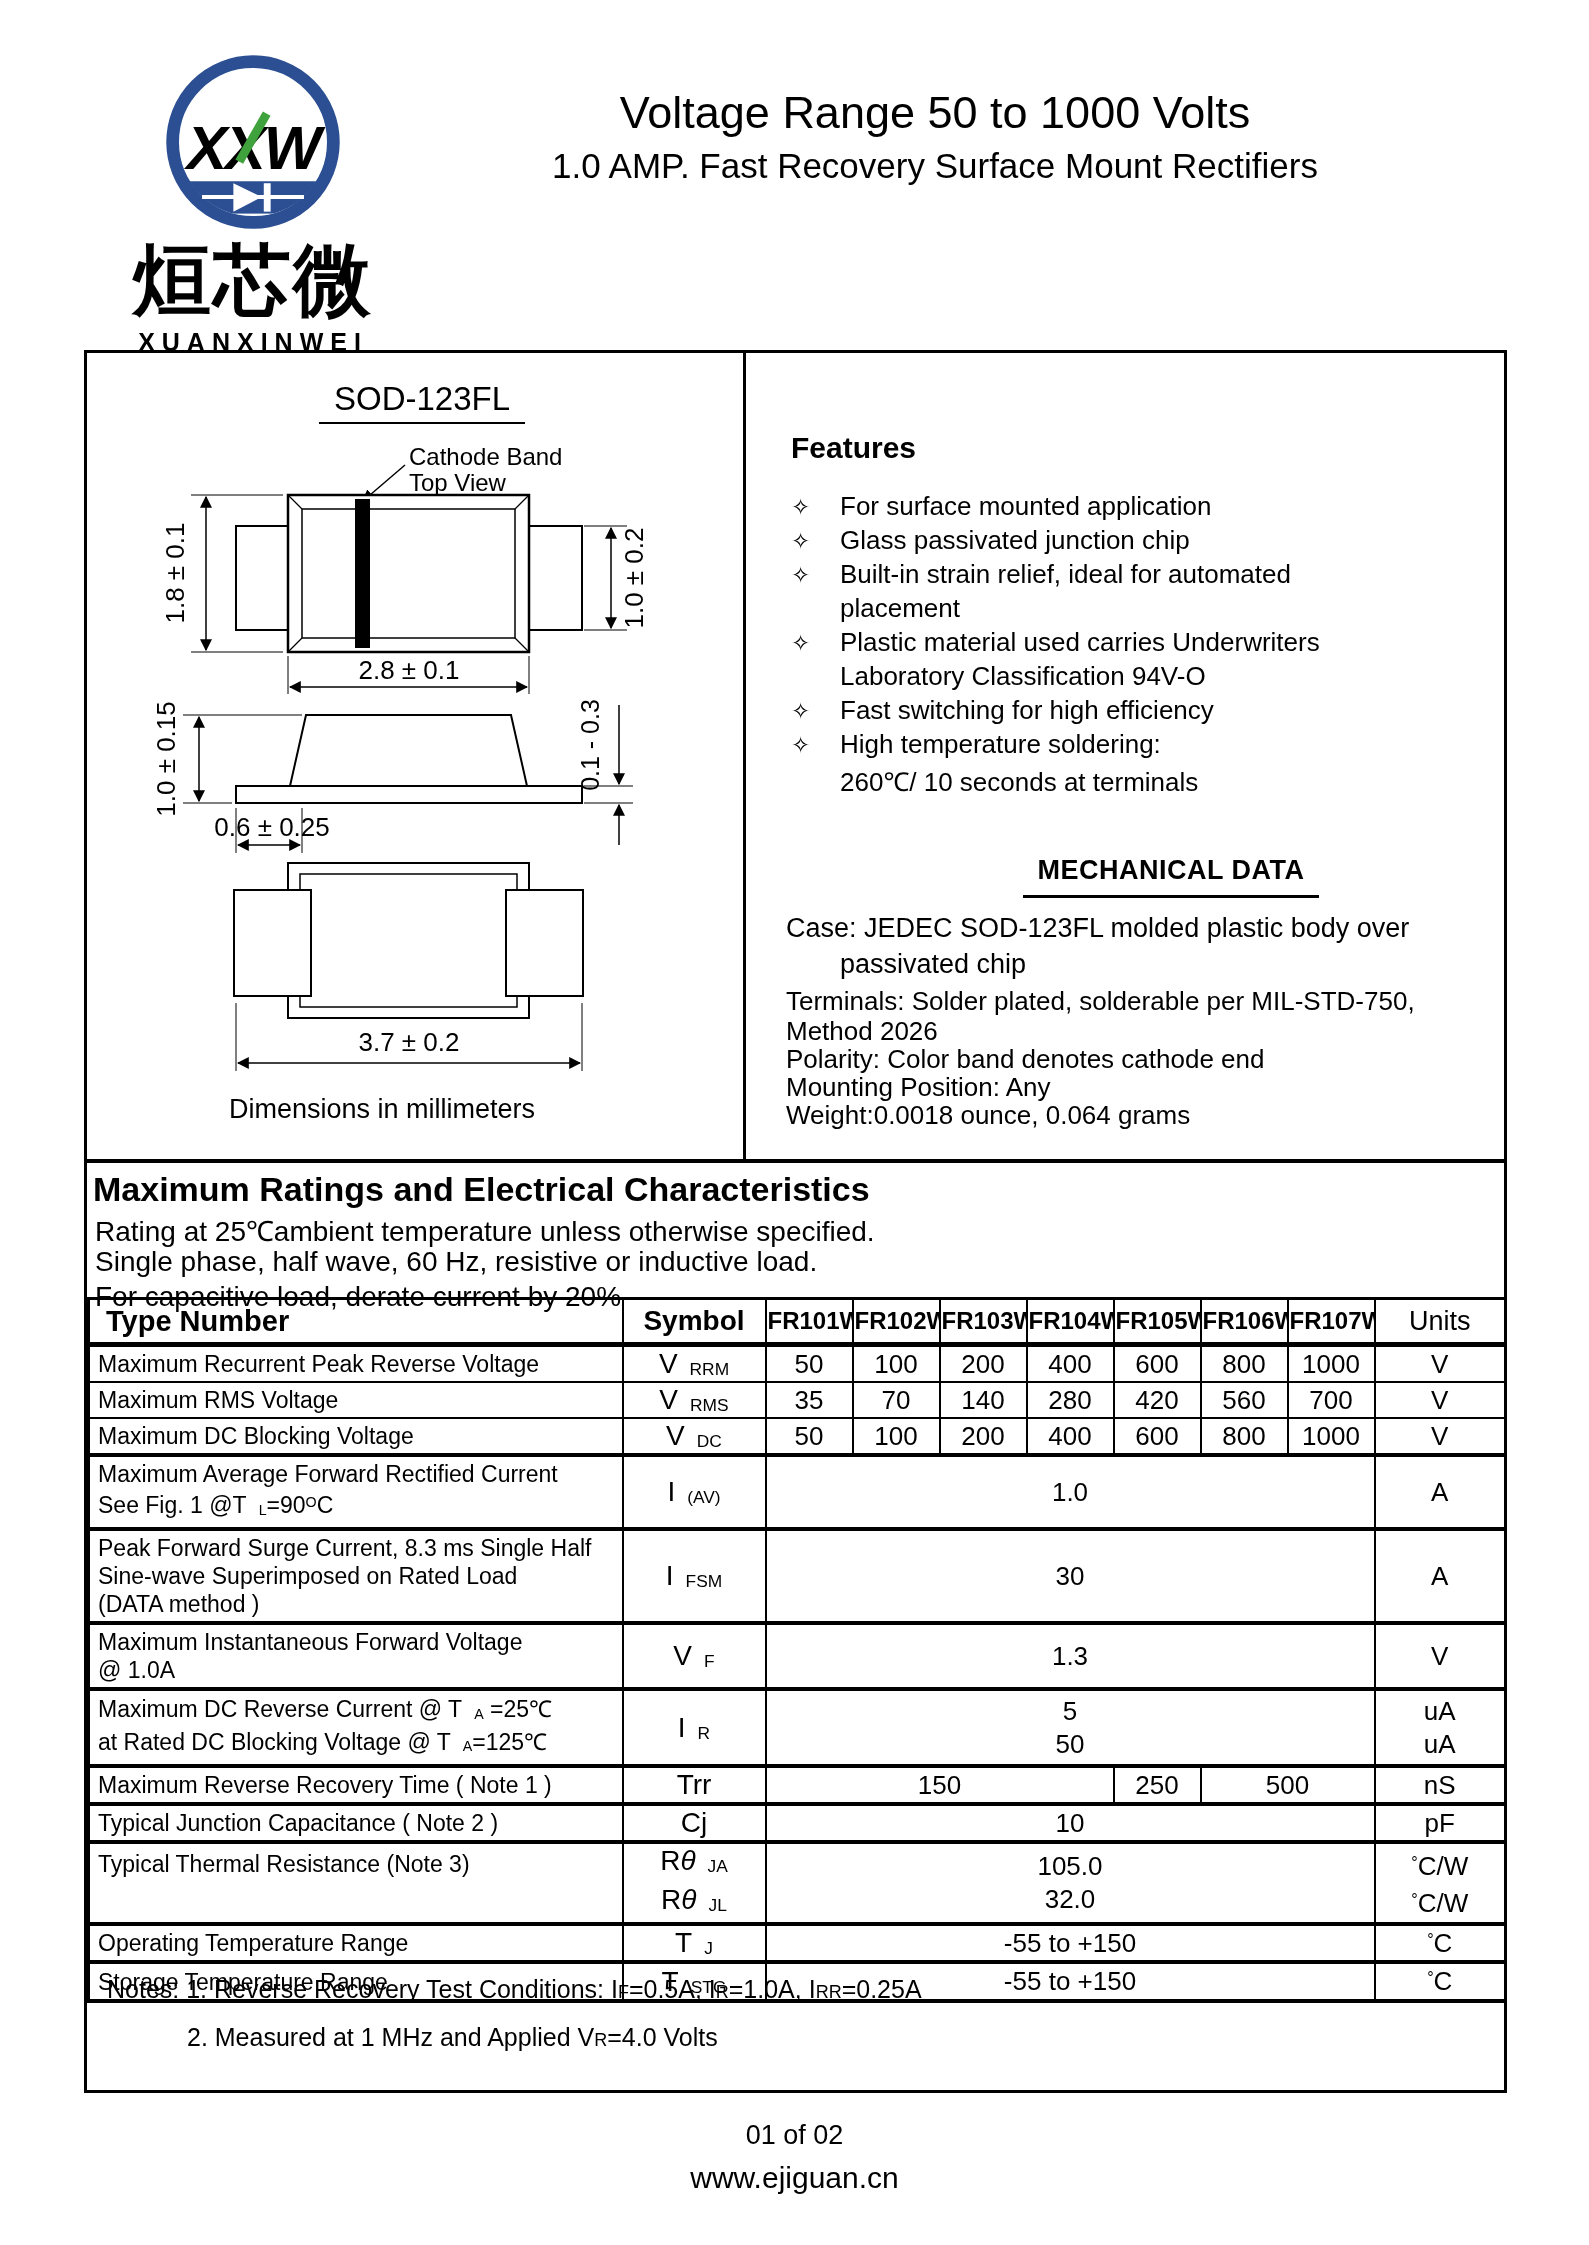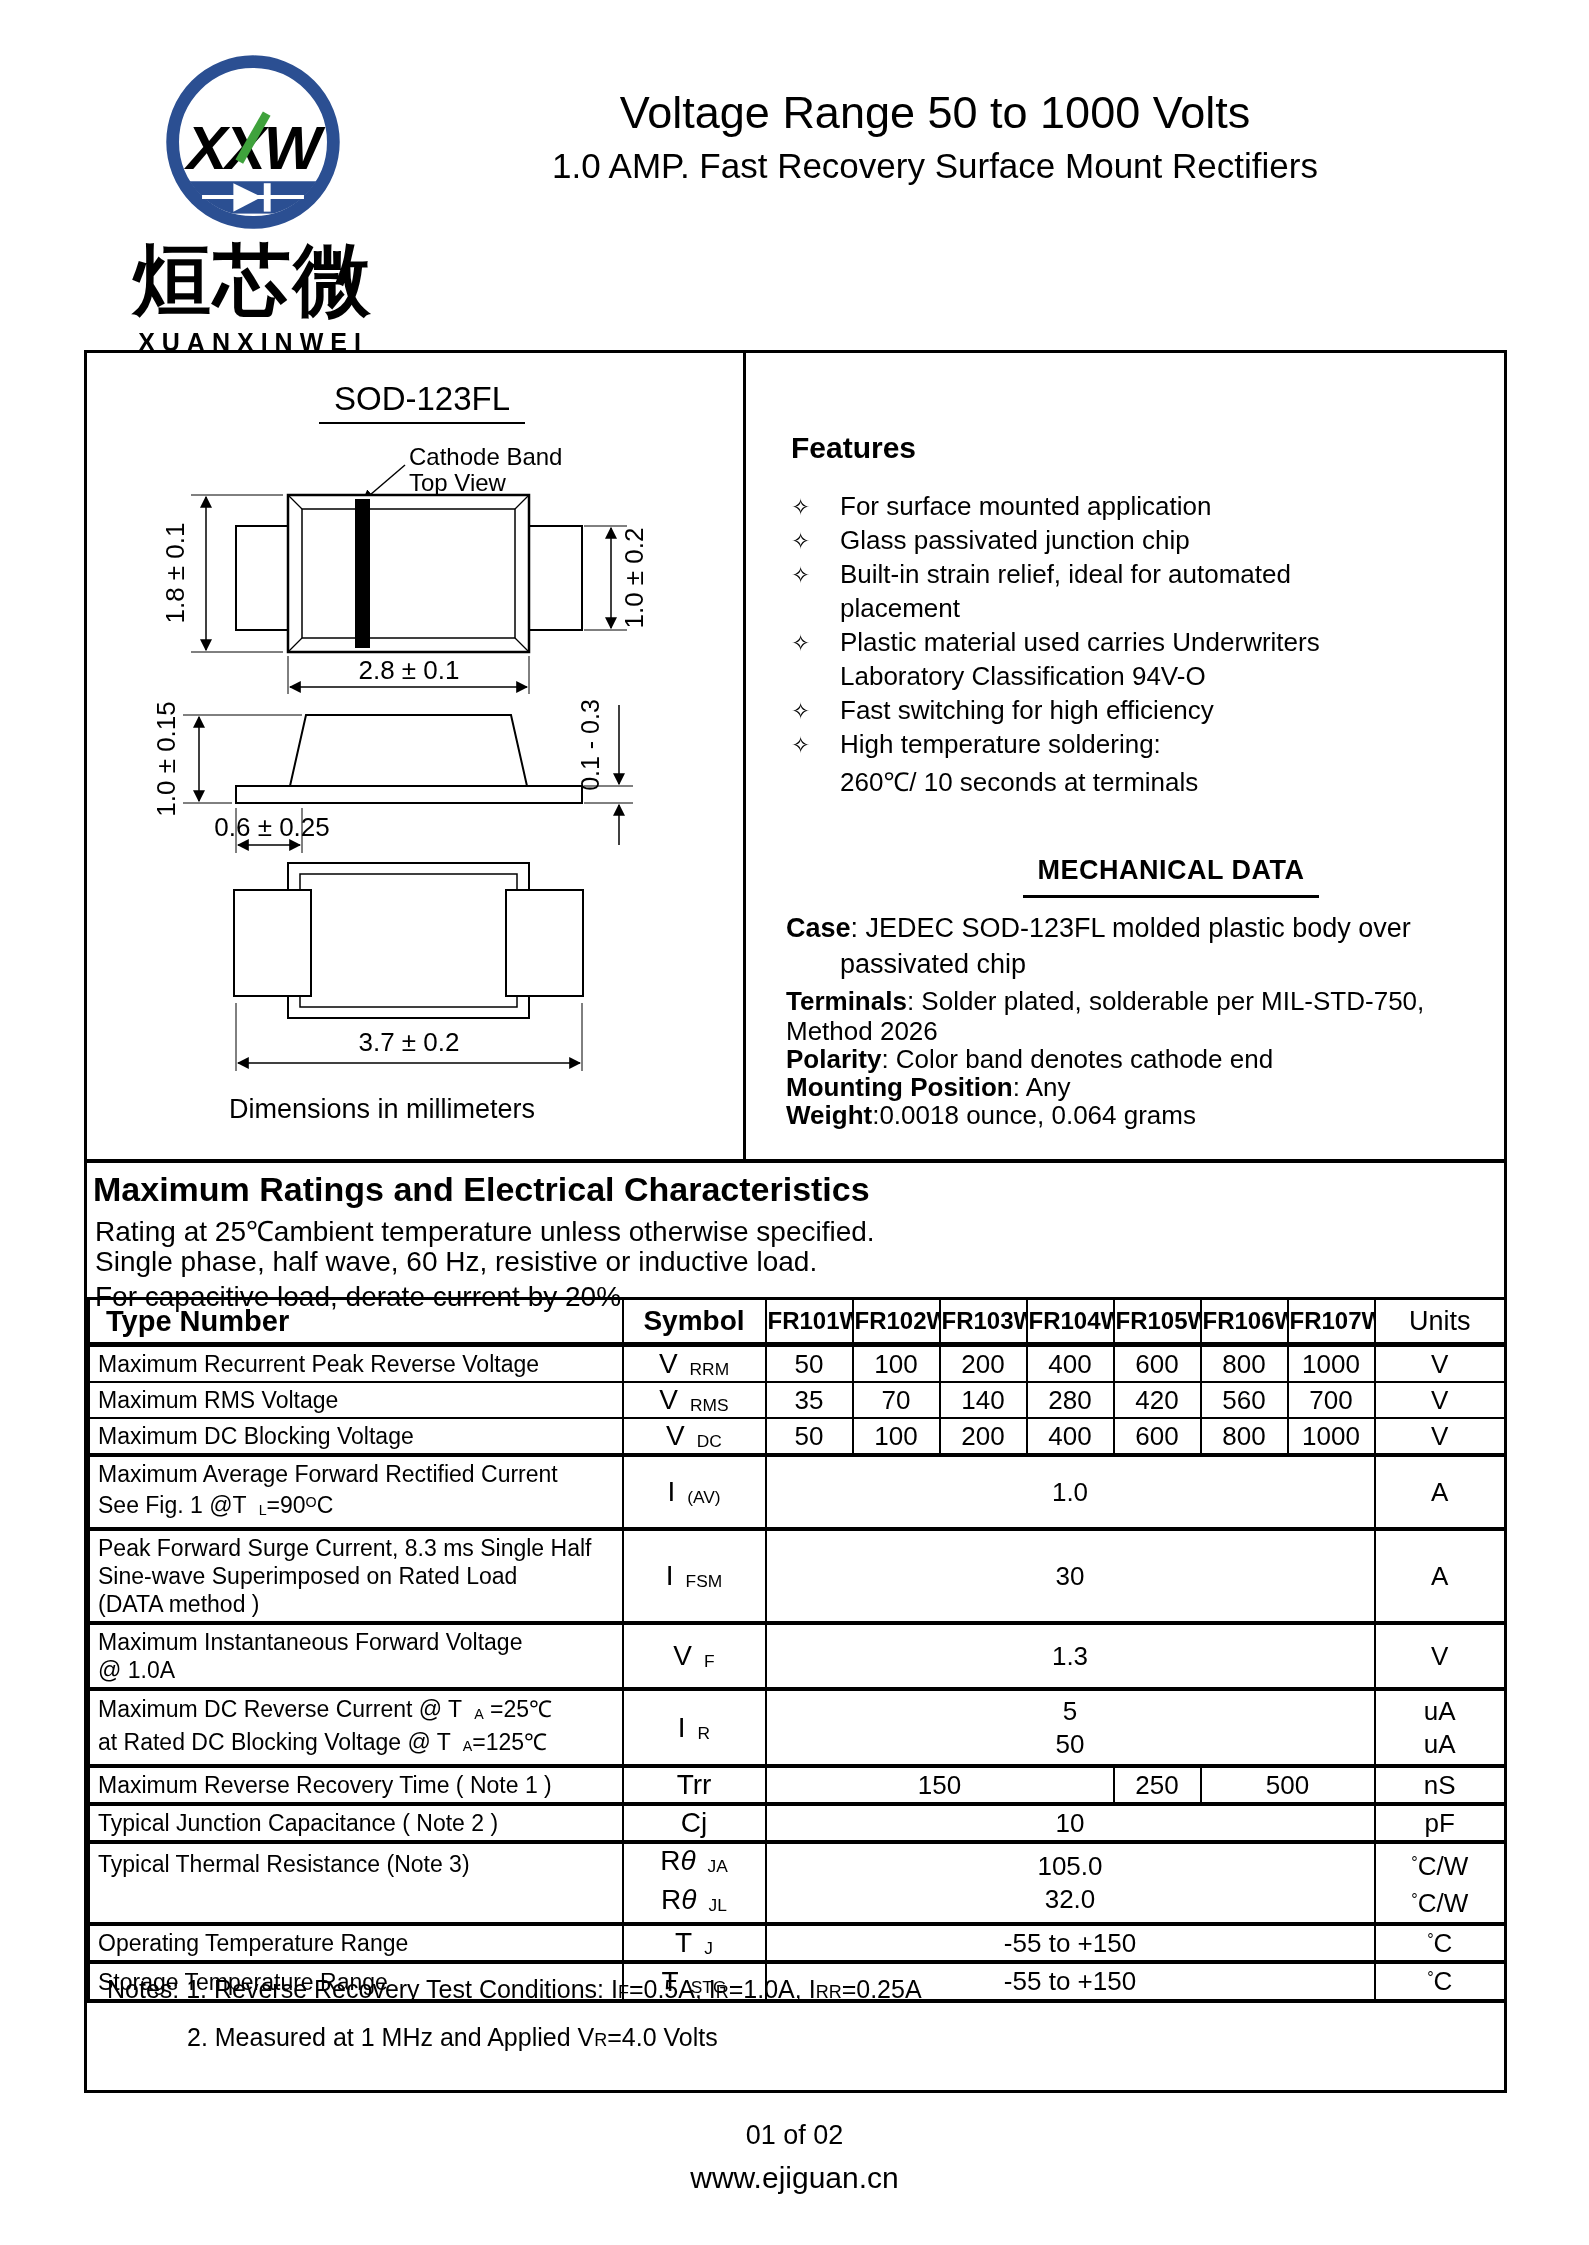--- a/index.html
+++ b/index.html
@@ -24,21 +24,21 @@
 
   
   .rightcol { position:absolute; left:659px; top:0; width:758px; height:806px; }
   .features-heading { position:absolute; left:45px; top:78px; font-size:30px; font-weight:700; }
   .featlines { position:absolute; left:45px; top:138px; width:700px; }
   .feat-line { height:34px; font-size:26px; white-space:nowrap; }
   .feat-line .bullet { display:inline-block; width:49px; font-size:23px; font-family:"DejaVu Sans",sans-serif; }
   .feat-line.cont { padding-left:49px; }
   .mech-heading { position:absolute; left:277px; top:502px; width:296px; text-align:center; font-size:27px; font-weight:700; border-bottom:3px solid #000; padding-bottom:9px; letter-spacing:0.5px; }
   .mechline { position:absolute; left:40px; font-size:26px; white-space:nowrap; }
-  .mechline b { font-weight:700; }
+  .mechline b { font-weight:400; }
 
   
   .ratings-heading { position:absolute; left:6px; top:817px; font-size:34px; font-weight:700; }
   .cond { position:absolute; left:8px; font-size:28px; }
 
   
   table.specs { position:absolute; left:0; top:944px; width:1417px; border-collapse:collapse; table-layout:fixed; }
   table.specs { border:3px solid #000; }
   .specs td, .specs th { border:2px solid #000; vertical-align:middle; overflow:hidden; }
   .specs tr { border-bottom:4px solid #000; }

